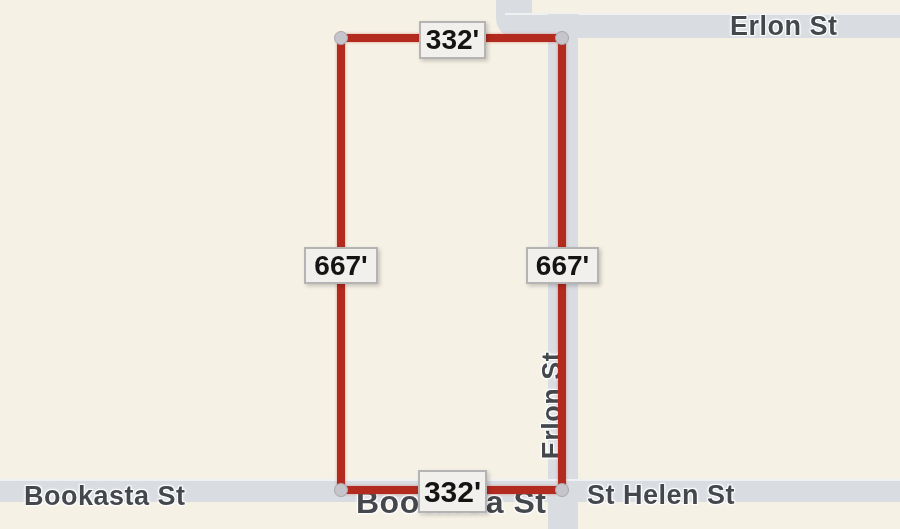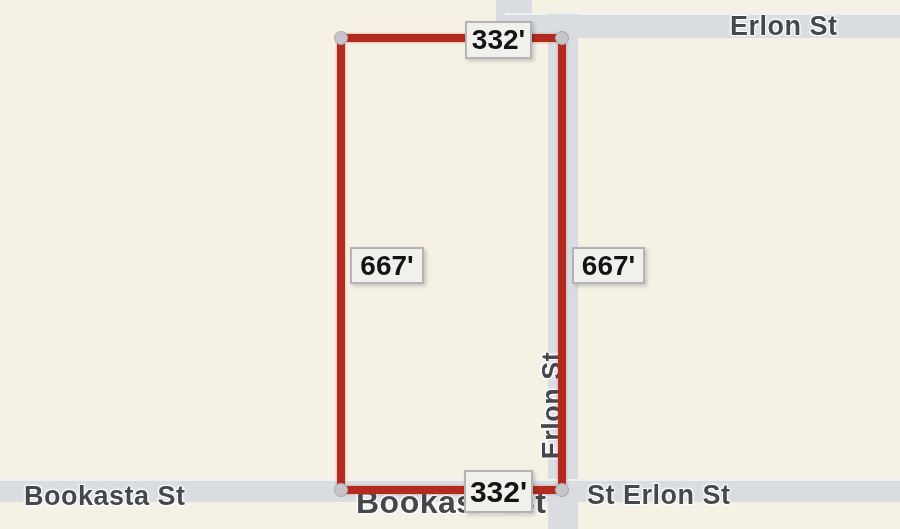--- a/index.html
+++ b/index.html
@@ -44,42 +44,42 @@
     background:#c5c5cb;border:1px solid #a9a9b2;box-sizing:border-box;z-index:4;}
   #vertex-nw{left:334px;top:31px;}
   #vertex-ne{left:555px;top:31px;}
   #vertex-sw{left:334px;top:483px;}
   #vertex-se{left:555px;top:483px;}
   
   .dim-label{
     position:absolute;background:#f2f0ec;border:2px solid #b4b4b4;
     box-shadow:2px 2px 4px rgba(0,0,0,.2);
     display:flex;align-items:center;justify-content:center;
-    color:#141414;font-weight:bold;font-size:28px;z-index:5;box-sizing:border-box;margin-left:46px;
+    color:#141414;font-weight:bold;font-size:28px;z-index:5;box-sizing:border-box;
   }
   #dim-top{left:419px;top:21px;width:67px;height:38px;}
   #dim-left{left:304px;top:247px;width:74px;height:37px;}
   #dim-right{left:526px;top:247px;width:73px;height:37px;}
   #dim-bottom{left:418px;top:470px;width:69px;height:43px;font-size:30px;}
 </style>
 </head>
 <body>
 
 <div id="map-canvas">
 
   <div class="road" id="road-stub-north"></div>
   <div class="road road-h" id="road-erlon-horizontal"></div>
   <div class="road" id="road-erlon-vertical"></div>
   <div class="road road-h" id="road-bookasta-sthelen"></div>
 
   <div class="street-label" id="street-label-bookasta-center">Bookasta St</div>
   <div class="street-label" id="street-label-erlon-top">Erlon St</div>
   <div class="street-label" id="street-label-erlon-vertical">Erlon St</div>
   <div class="street-label" id="street-label-bookasta">Bookasta St</div>
-  <div class="street-label" id="street-label-sthelen">St Erlon St</div>
+  <div class="street-label" id="street-label-sthelen">St Helen St</div>
 
   <div class="parcel-line" id="parcel-edge-top"></div>
   <div class="parcel-line" id="parcel-edge-bottom"></div>
   <div class="parcel-line" id="parcel-edge-left"></div>
   <div class="parcel-line" id="parcel-edge-right"></div>
 
   <div class="parcel-vertex" id="vertex-nw"></div>
   <div class="parcel-vertex" id="vertex-ne"></div>
   <div class="parcel-vertex" id="vertex-sw"></div>
   <div class="parcel-vertex" id="vertex-se"></div>

